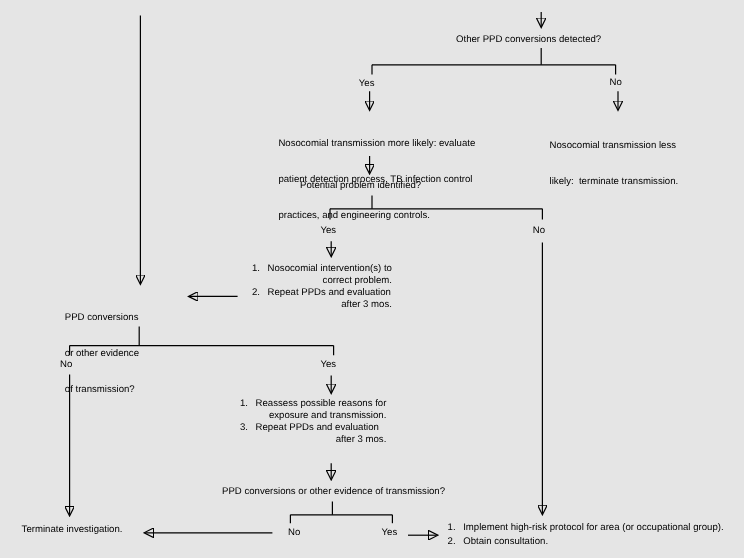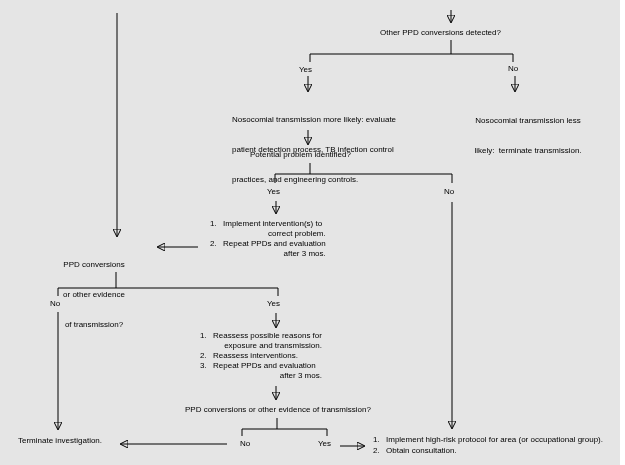--- a/index.html
+++ b/index.html
@@ -2,21 +2,21 @@
 <html><head>
 <meta charset="utf-8">
 <style>
   html,body{margin:0;padding:0;background:#fff;}
   #canvas{
     position:relative;width:620px;height:465px;background:#e5e5e5;
     font-family:Liberation Sans, sans-serif;
     font-size:8px;color:#000;overflow:hidden;
   }
   .t{position:absolute;white-space:pre;line-height:10px;}
-  .ctr{text-align:center;}
+  .ctr{}
   .ctr div{white-space:pre;}
   .list{position:absolute;}
   .li{line-height:10px;white-space:pre;}
   .num{display:inline-block;width:13px;}
   .cont{padding-left:13px;text-align:right;}
   .lh11 .li{line-height:11px;}
   svg{position:absolute;left:0;top:0;}
   svg path{stroke:#000;stroke-width:1;fill:none;}
 </style>
 </head>
@@ -74,39 +74,38 @@
   <div class="t ctr" style="left:458px;top:96px;width:140px">
     <div>Nosocomial transmission less</div>
     <div>likely:  terminate transmission.</div>
   </div>
 
   <div class="t" style="left:250px;top:150px">Potential problem identified?</div>
   <div class="t" style="left:267px;top:187px">Yes</div>
   <div class="t" style="left:444px;top:187px">No</div>
 
   <div class="list" style="left:210px;top:219px">
-    <div class="li"><span class="num">1.</span><span>Implement intervention(s) to</span></div>
+    <div class="li"><span class="num">1.</span><span>Nosocomial intervention(s) to</span></div>
     <div class="li cont">correct problem.</div>
     <div class="li"><span class="num">2.</span><span>Repeat PPDs and evaluation</span></div>
     <div class="li cont">after 3 mos.</div>
   </div>
 
   <div class="t ctr" style="left:54px;top:240px;width:80px">
     <div>PPD conversions</div>
     <div>or other evidence</div>
     <div>of transmission?</div>
   </div>
 
   <div class="t" style="left:50px;top:299px">No</div>
   <div class="t" style="left:267px;top:299px">Yes</div>
 
   <div class="list" style="left:200px;top:331px">
     <div class="li"><span class="num">1.</span><span>Reassess possible reasons for</span></div>
     <div class="li cont">exposure and transmission.</div>
-    <div class="li"><span class="num">2.</span><span>Reassess interventions.</span></div>
     <div class="li"><span class="num">3.</span><span>Repeat PPDs and evaluation</span></div>
     <div class="li cont">after 3 mos.</div>
   </div>
 
   <div class="t" style="left:185px;top:405px">PPD conversions or other evidence of transmission?</div>
   <div class="t" style="left:240px;top:439px">No</div>
   <div class="t" style="left:318px;top:439px">Yes</div>
 
   <div class="t" style="left:18px;top:436px">Terminate investigation.</div>
 

